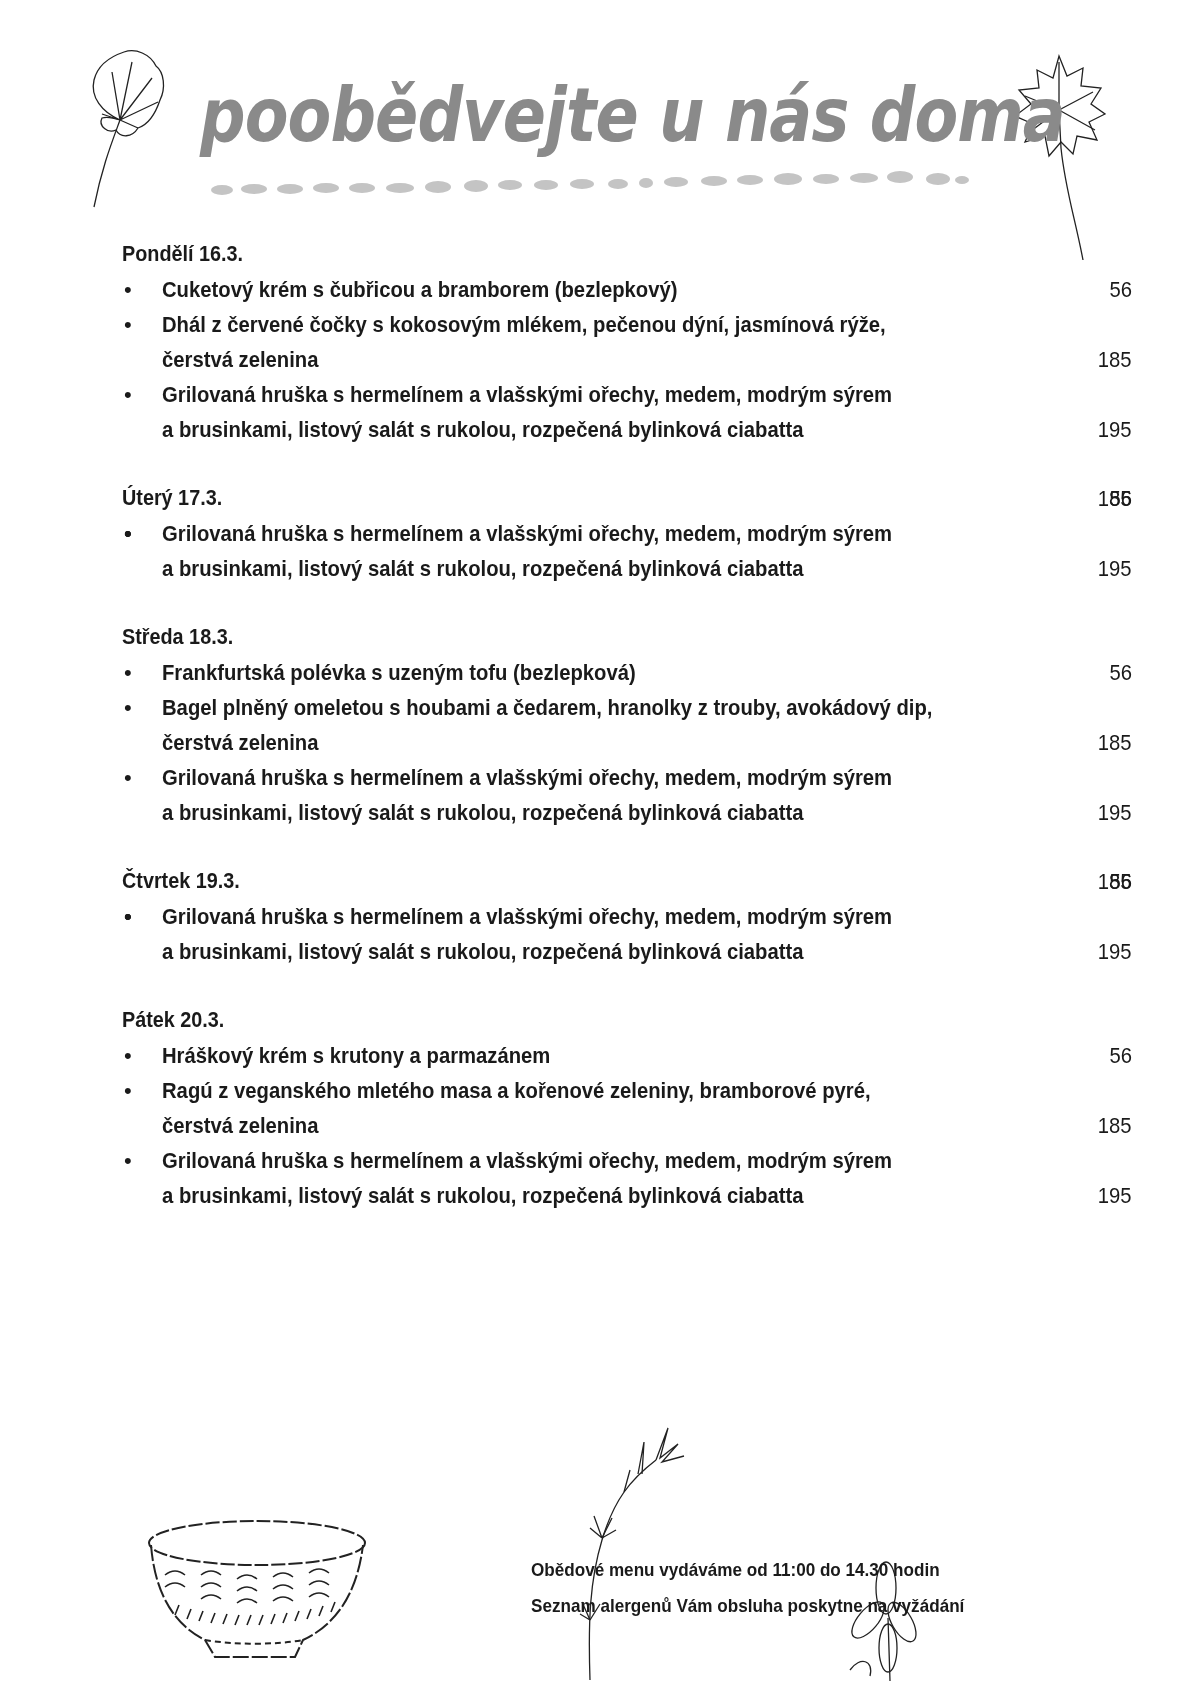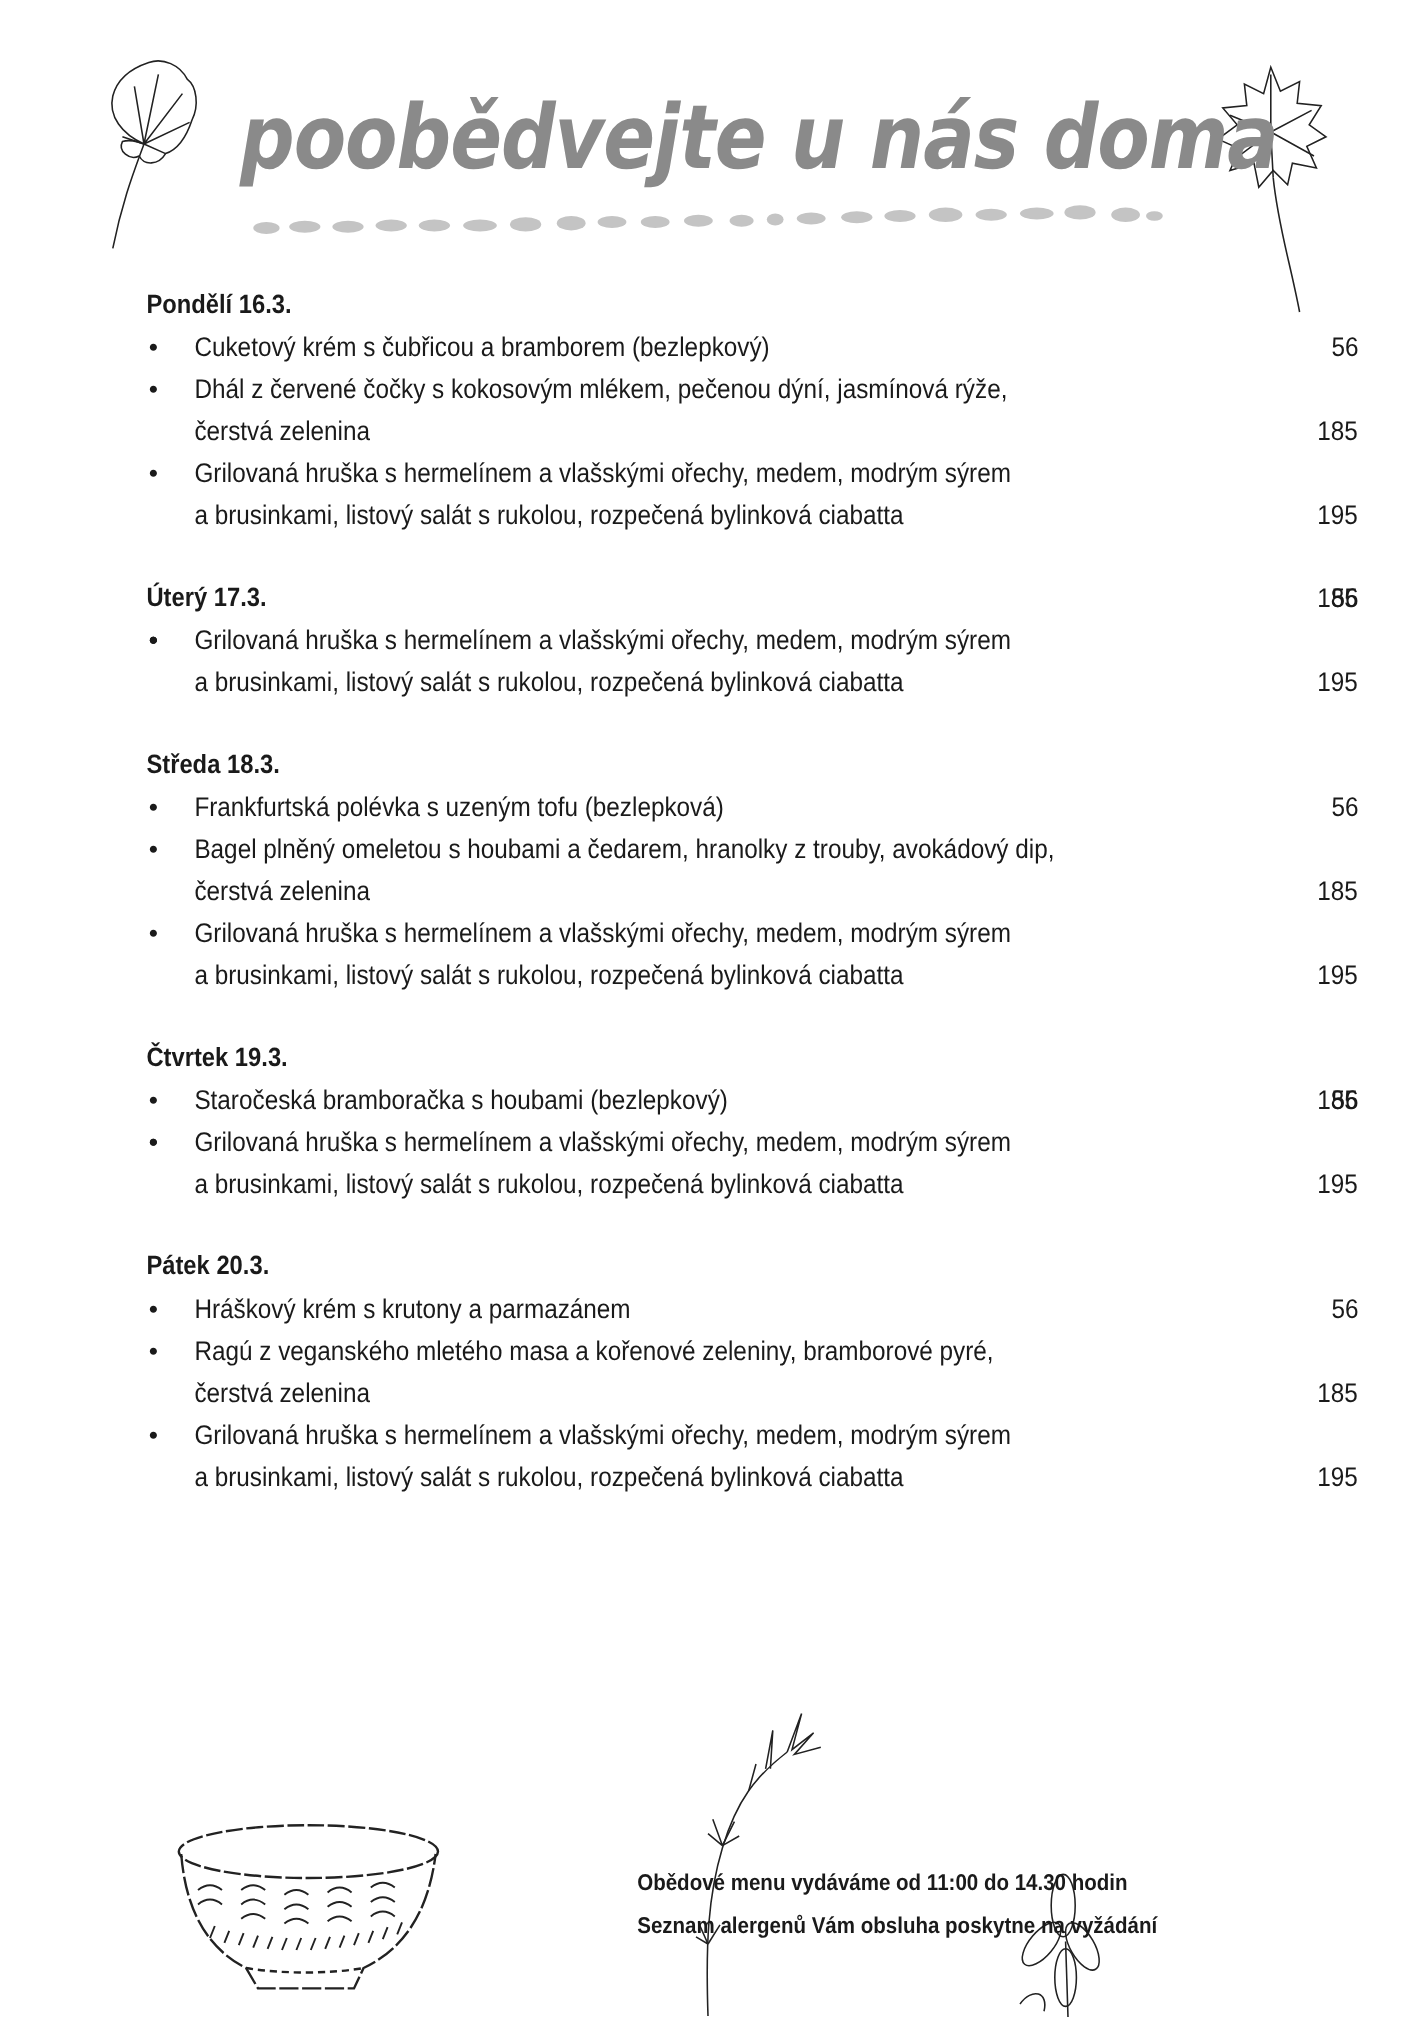--- a/index.html
+++ b/index.html
@@ -11,21 +11,21 @@
            transform:scaleX(0.86); transform-origin:left top; }
   .dashes { position:absolute; left:210px; top:168px; width:760px; height:30px; }
   .leaf-left { position:absolute; left:72px; top:42px; width:110px; height:170px; }
   .leaf-right { position:absolute; left:1005px; top:48px; width:110px; height:215px; }
   .menu { position:absolute; left:80px; top:236px; width:1010px;margin-left:42px; }
   .day { margin-bottom:33px; }
   .day-heading { font-weight:bold; font-size:22px; height:36px; line-height:36px;
                  transform:scaleX(0.9); transform-origin:left center; white-space:nowrap; }
   .item { position:relative; padding-left:40px; }
   .bullet { position:absolute; left:2px; top:0; font-size:22px; line-height:35px; }
-  .item-lines { width:900px; }
+  .item-lines { width:900px;font-weight:bold; }
   .line { font-size:22.5px; line-height:35px; height:35px; white-space:nowrap;
           transform:scaleX(0.9); transform-origin:left center; }
   .price { position:absolute; right:0; bottom:0; font-size:22.5px; line-height:35px;
            transform:scaleX(0.9); transform-origin:right center; }
   .bowl { position:absolute; left:145px; top:1515px; width:230px; height:150px; }
   .sprig { position:absolute; left:560px; top:1420px; width:160px; height:261px; }
   .flower { position:absolute; left:840px; top:1560px; width:120px; height:121px; }
   .footer { position:absolute; left:531px; top:1552px; }
   .footer-line { font-weight:bold; font-size:19px; line-height:36px; white-space:nowrap;
                  transform:scaleX(0.9); transform-origin:left center; }
@@ -153,23 +153,20 @@
           </div>
     <span class="price">195</span>
   </div>
       </div>
   </div>
     <div class="day">
     <div class="day-heading">Čtvrtek 19.3.</div>
     <div class="items">
         <div class="item">
     <span class="bullet">•</span>
-    <div class="item-lines">
-            <div class="line">Staročeská bramboračka s houbami (bezlepkový)</div>
-          </div>
     <span class="price">56</span>
   </div>
         <div class="item">
     <span class="bullet">•</span>
     <span class="price">185</span>
   </div>
         <div class="item">
     <span class="bullet">•</span>
     <div class="item-lines">
             <div class="line">Grilovaná hruška s hermelínem a vlašskými ořechy, medem, modrým sýrem</div>

